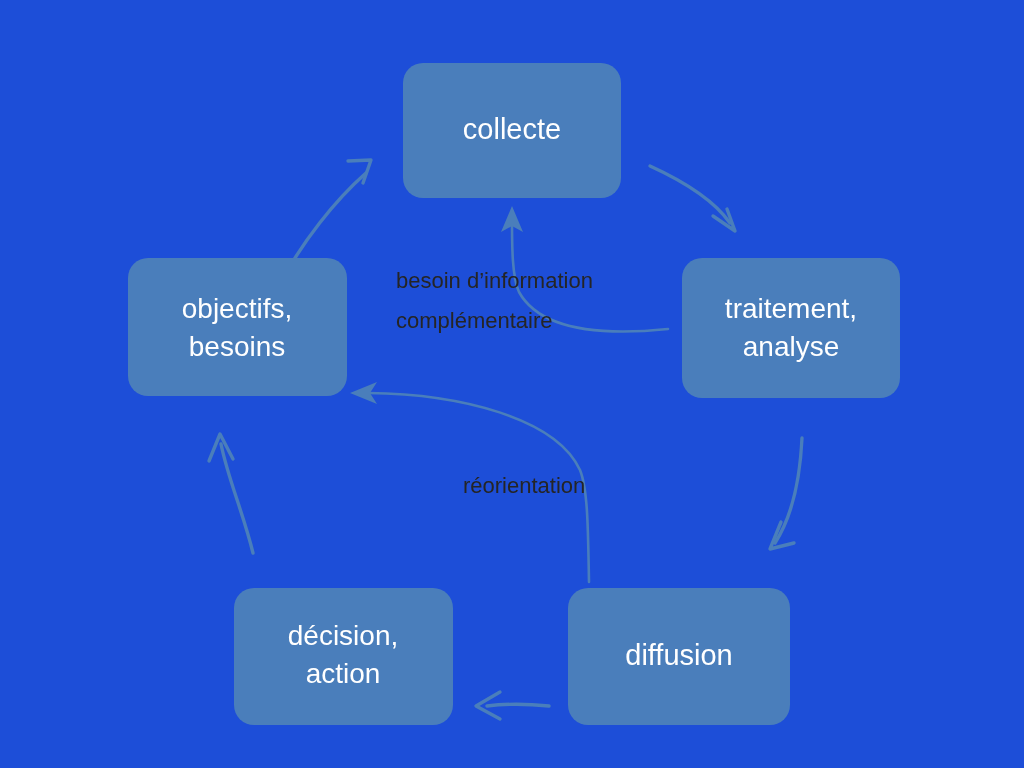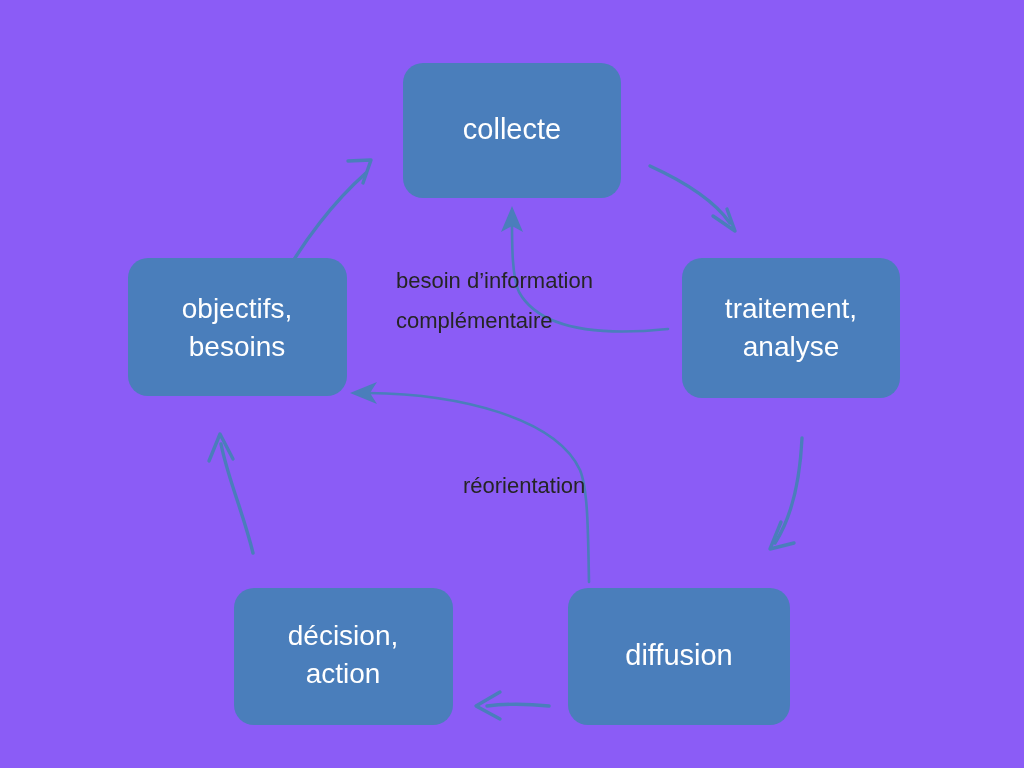--- a/index.html
+++ b/index.html
@@ -11,21 +11,21 @@
   body {
     width: 1024px;
     height: 768px;
     font-family: "Liberation Sans", sans-serif;
     overflow: hidden;
   }
   #diagram-root {
     position: relative;
     width: 1024px;
     height: 768px;
-    background: #8b5cf6;
+    background: #1d4ed8;
   }
   svg#cycle-svg {
     position: absolute;
     top: 0;
     left: 0;
     width: 1024px;
     height: 768px;
     display: block;
   }
   .node-rect {

